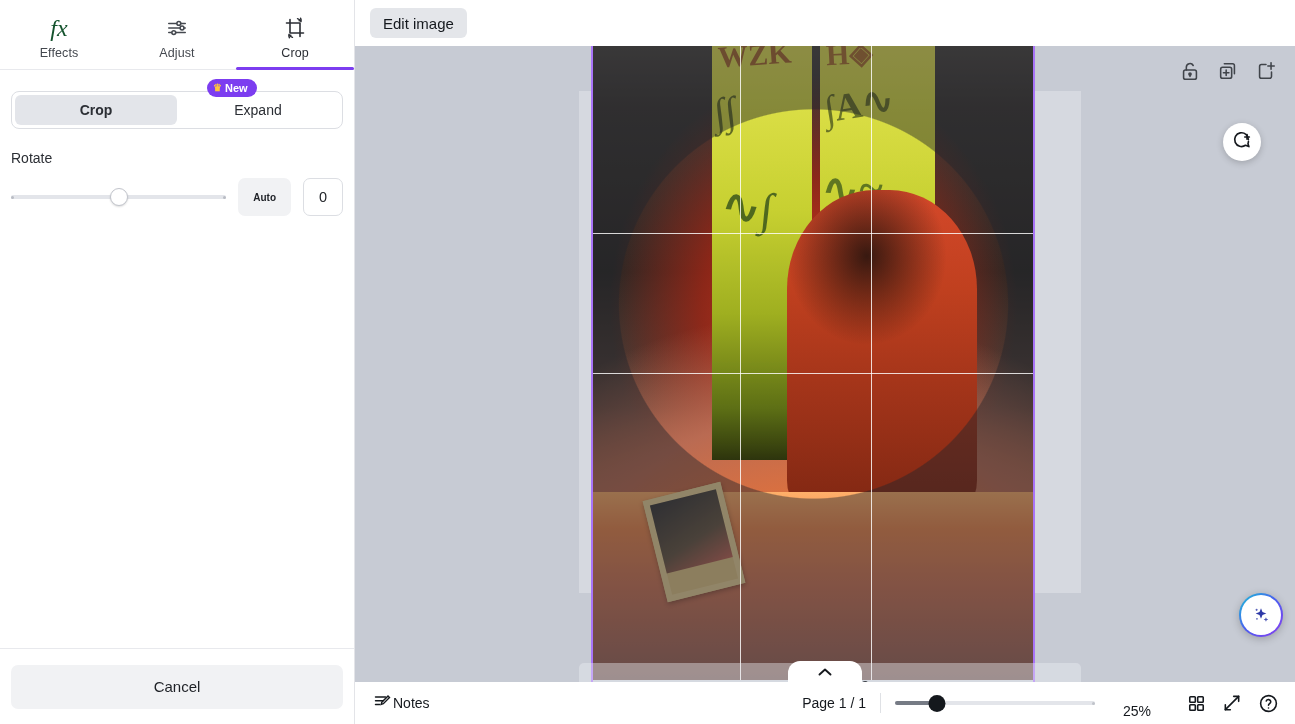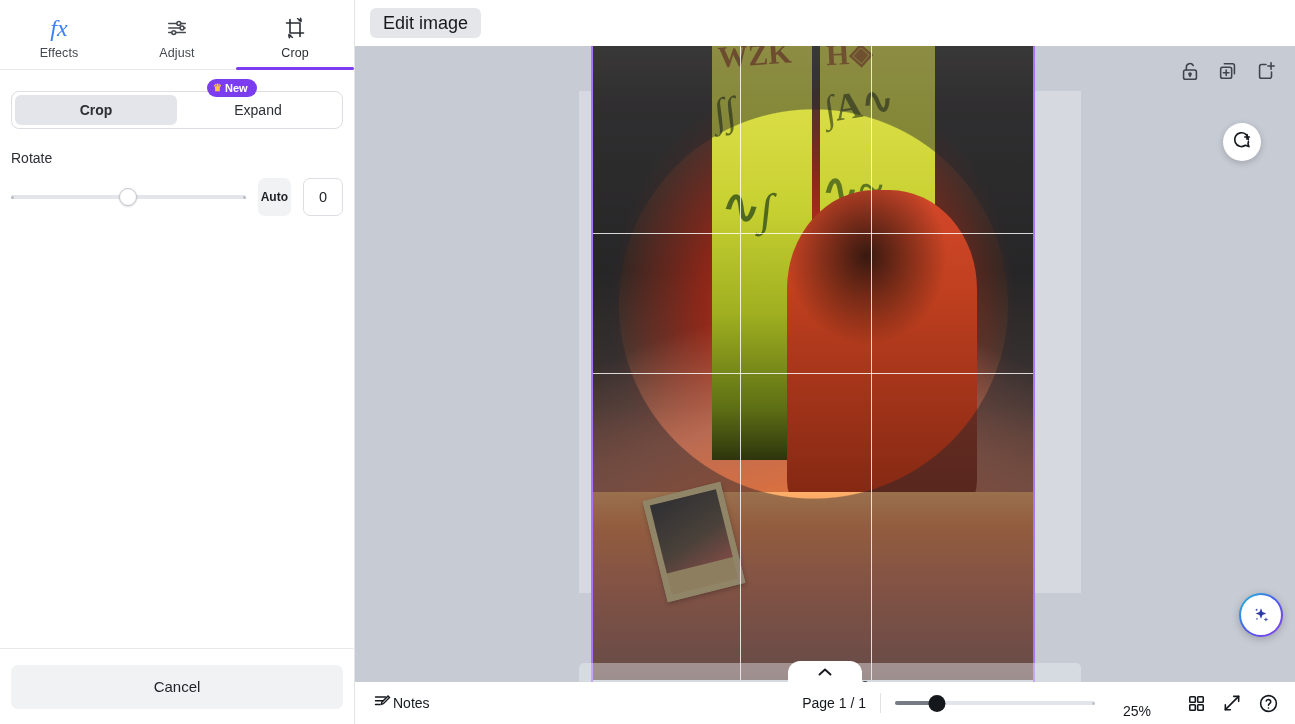--- a/index.html
+++ b/index.html
@@ -31,21 +31,21 @@
     gap: 5px; cursor: pointer; position: relative;
     padding-top: 6px;
   }
   .tab .ticon { height: 26px; display: flex; align-items: center; justify-content: center; color: #44484f;}
   .tab .tlabel { font-size: 12.5px; color: #44484f; letter-spacing: .1px;}
   .tab.active .tlabel { color: #2b2e34; }
   .tab.active::after {
     content: ""; position: absolute; left: 0; right: 0; bottom: -1px;
     height: 3px; background: #7c3df0; border-radius: 2px;
   }
-  .fx { font-family: "Liberation Serif", serif; font-style: italic; font-size: 24px; line-height: 1; color: #3b82f6; font-weight: 500;}
+  .fx { font-family: "Liberation Serif", serif; font-style: italic; font-size: 24px; line-height: 1; color: #14532d; font-weight: 500;}
 
   .seg-wrap { margin: 21px 11px 0 11px; position: relative; }
   .segment {
     display: flex; border: 1px solid #dcdee3; border-radius: 8px;
     height: 38px; padding: 3px; background: #fff; position: relative;
   }
   .seg-btn {
     flex: 1 1 0; display: flex; align-items: center; justify-content: center;
     font-size: 14px; border-radius: 6px; cursor: pointer; color: #2b2e34;
   }
@@ -72,22 +72,22 @@
   .track { position: absolute; left: 0; right: 0; height: 4px; background: #e3e5ea; border-radius: 3px; }
   .tick { position: absolute; width: 3px; height: 3px; background: #b9bcc4; border-radius: 50%; top: 11.5px; }
   .tick.l { left: 0; } .tick.r { right: 0; }
   .knob {
     position: absolute; left: 50%; transform: translateX(-50%);
     width: 18px; height: 18px; border-radius: 50%;
     background: #fff; border: 1px solid #c2c5cc; box-shadow: 0 1px 2px rgba(0,0,0,.14);
     cursor: grab;
   }
   .auto-btn {
-    height: 38px; padding: 0 3px; background: #f1f2f4; border: none;
-    border-radius: 7px; font-size: 12px; font-weight: 700; color: #1e2126;
+    height: 38px; padding: 0 15px; background: #f1f2f4; border: none;
+    border-radius: 7px; font-size: 10px; font-weight: 700; color: #1e2126;
     cursor: pointer; font-family: "Liberation Sans", sans-serif;
   }
   .num-box {
     width: 40px; height: 38px; border: 1px solid #dcdee3; border-radius: 7px;
     text-align: center; font-size: 14.5px; color: #1e2126; background: #fff;
     font-family: "Liberation Sans", sans-serif; outline: none;
   }
   .side-footer {
     position: absolute; left: 0; right: 0; bottom: 0; height: 76px;
     border-top: 1px solid #e8e9ed; background: #fff;
@@ -100,21 +100,21 @@
   .btn-done {
     flex: 1 1 0; height: 44px; background: #8433f5; border: none; border-radius: 7px;
     font-size: 15px; font-weight: 700; color: #fff; cursor: pointer; font-family: "Liberation Sans", sans-serif;
   }
 
   
   #main { flex: 1 1 auto; position: relative; height: 724px; background: #ffffff; }
   .topbar { height: 46px; background: #fff; display: flex; align-items: center; padding-left: 15px; }
   .edit-image-btn {
     background: #e4e6ea; border: none; border-radius: 6px; height: 30px;
-    padding: 0 13px; font-size: 18px; color: #15191e; cursor: pointer;
+    padding: 0 13px; font-size: 15px; color: #15191e; cursor: pointer;
     font-family: "Liberation Sans", sans-serif;
   }
   .canvas {
     position: absolute; top: 46px; left: 0; right: 0; bottom: 42px;
     background: #c7cbd4; overflow: hidden;
   }
   
   .page-sheet {
     position: absolute; left: 224px; top: 45px; width: 502px; height: 502px;
     background: #d6d9e0;

